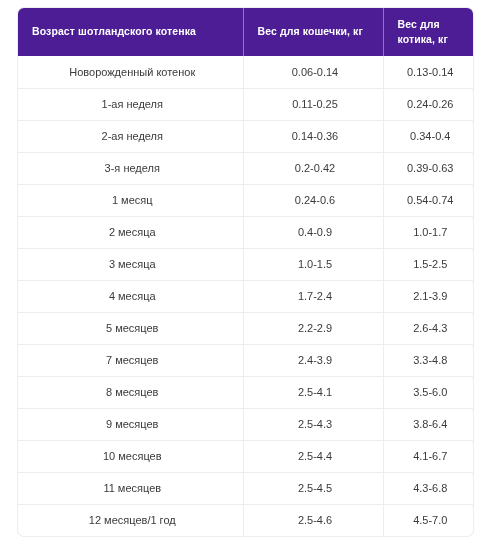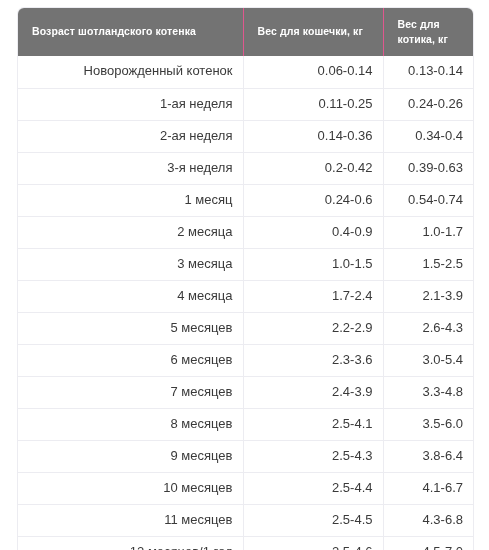--- a/index.html
+++ b/index.html
@@ -30,21 +30,21 @@
     border-collapse: collapse;
     width: 455px;
     table-layout: fixed;
   }
 
   table.weight-table col.c-age   { width: 225px; }
   table.weight-table col.c-fem   { width: 140px; }
   table.weight-table col.c-male  { width: 90px; }
 
   thead tr {
-    background: #737373;
+    background: #4c1d95;
     margin-left: 12px;
   }
 
   thead th {
     color: #ffffff;
     font-size: 10.5px;
     font-weight: bold;
     text-align: left;
     vertical-align: middle;
     padding: 8px 10px 8px 14px;
@@ -52,23 +52,23 @@
     box-sizing: border-box;
     line-height: 1.45;
     letter-spacing: 0.1px;
     border-right: 1px solid #e0578e;
   }
   thead th:last-child {
     border-right: none;
   }
 
   tbody td {
-    font-size: 13px;
+    font-size: 11px;
     color: #3a3a3a;
-    text-align: right;
+    text-align: center;
     vertical-align: middle;
     padding: 6px 10px 6px 14px;
     height: 32px;
     box-sizing: border-box;
     border-top: 1px solid #ececf1;
     border-right: 1px solid #ececf1;
     line-height: 1.3;
     white-space: nowrap;
     overflow: hidden;
     text-overflow: ellipsis;
@@ -137,25 +137,20 @@
           <td>4 месяца</td>
           <td>1.7-2.4</td>
           <td>2.1-3.9</td>
         </tr>
         <tr>
           <td>5 месяцев</td>
           <td>2.2-2.9</td>
           <td>2.6-4.3</td>
         </tr>
         <tr>
-          <td>6 месяцев</td>
-          <td>2.3-3.6</td>
-          <td>3.0-5.4</td>
-        </tr>
-        <tr>
           <td>7 месяцев</td>
           <td>2.4-3.9</td>
           <td>3.3-4.8</td>
         </tr>
         <tr>
           <td>8 месяцев</td>
           <td>2.5-4.1</td>
           <td>3.5-6.0</td>
         </tr>
         <tr>

